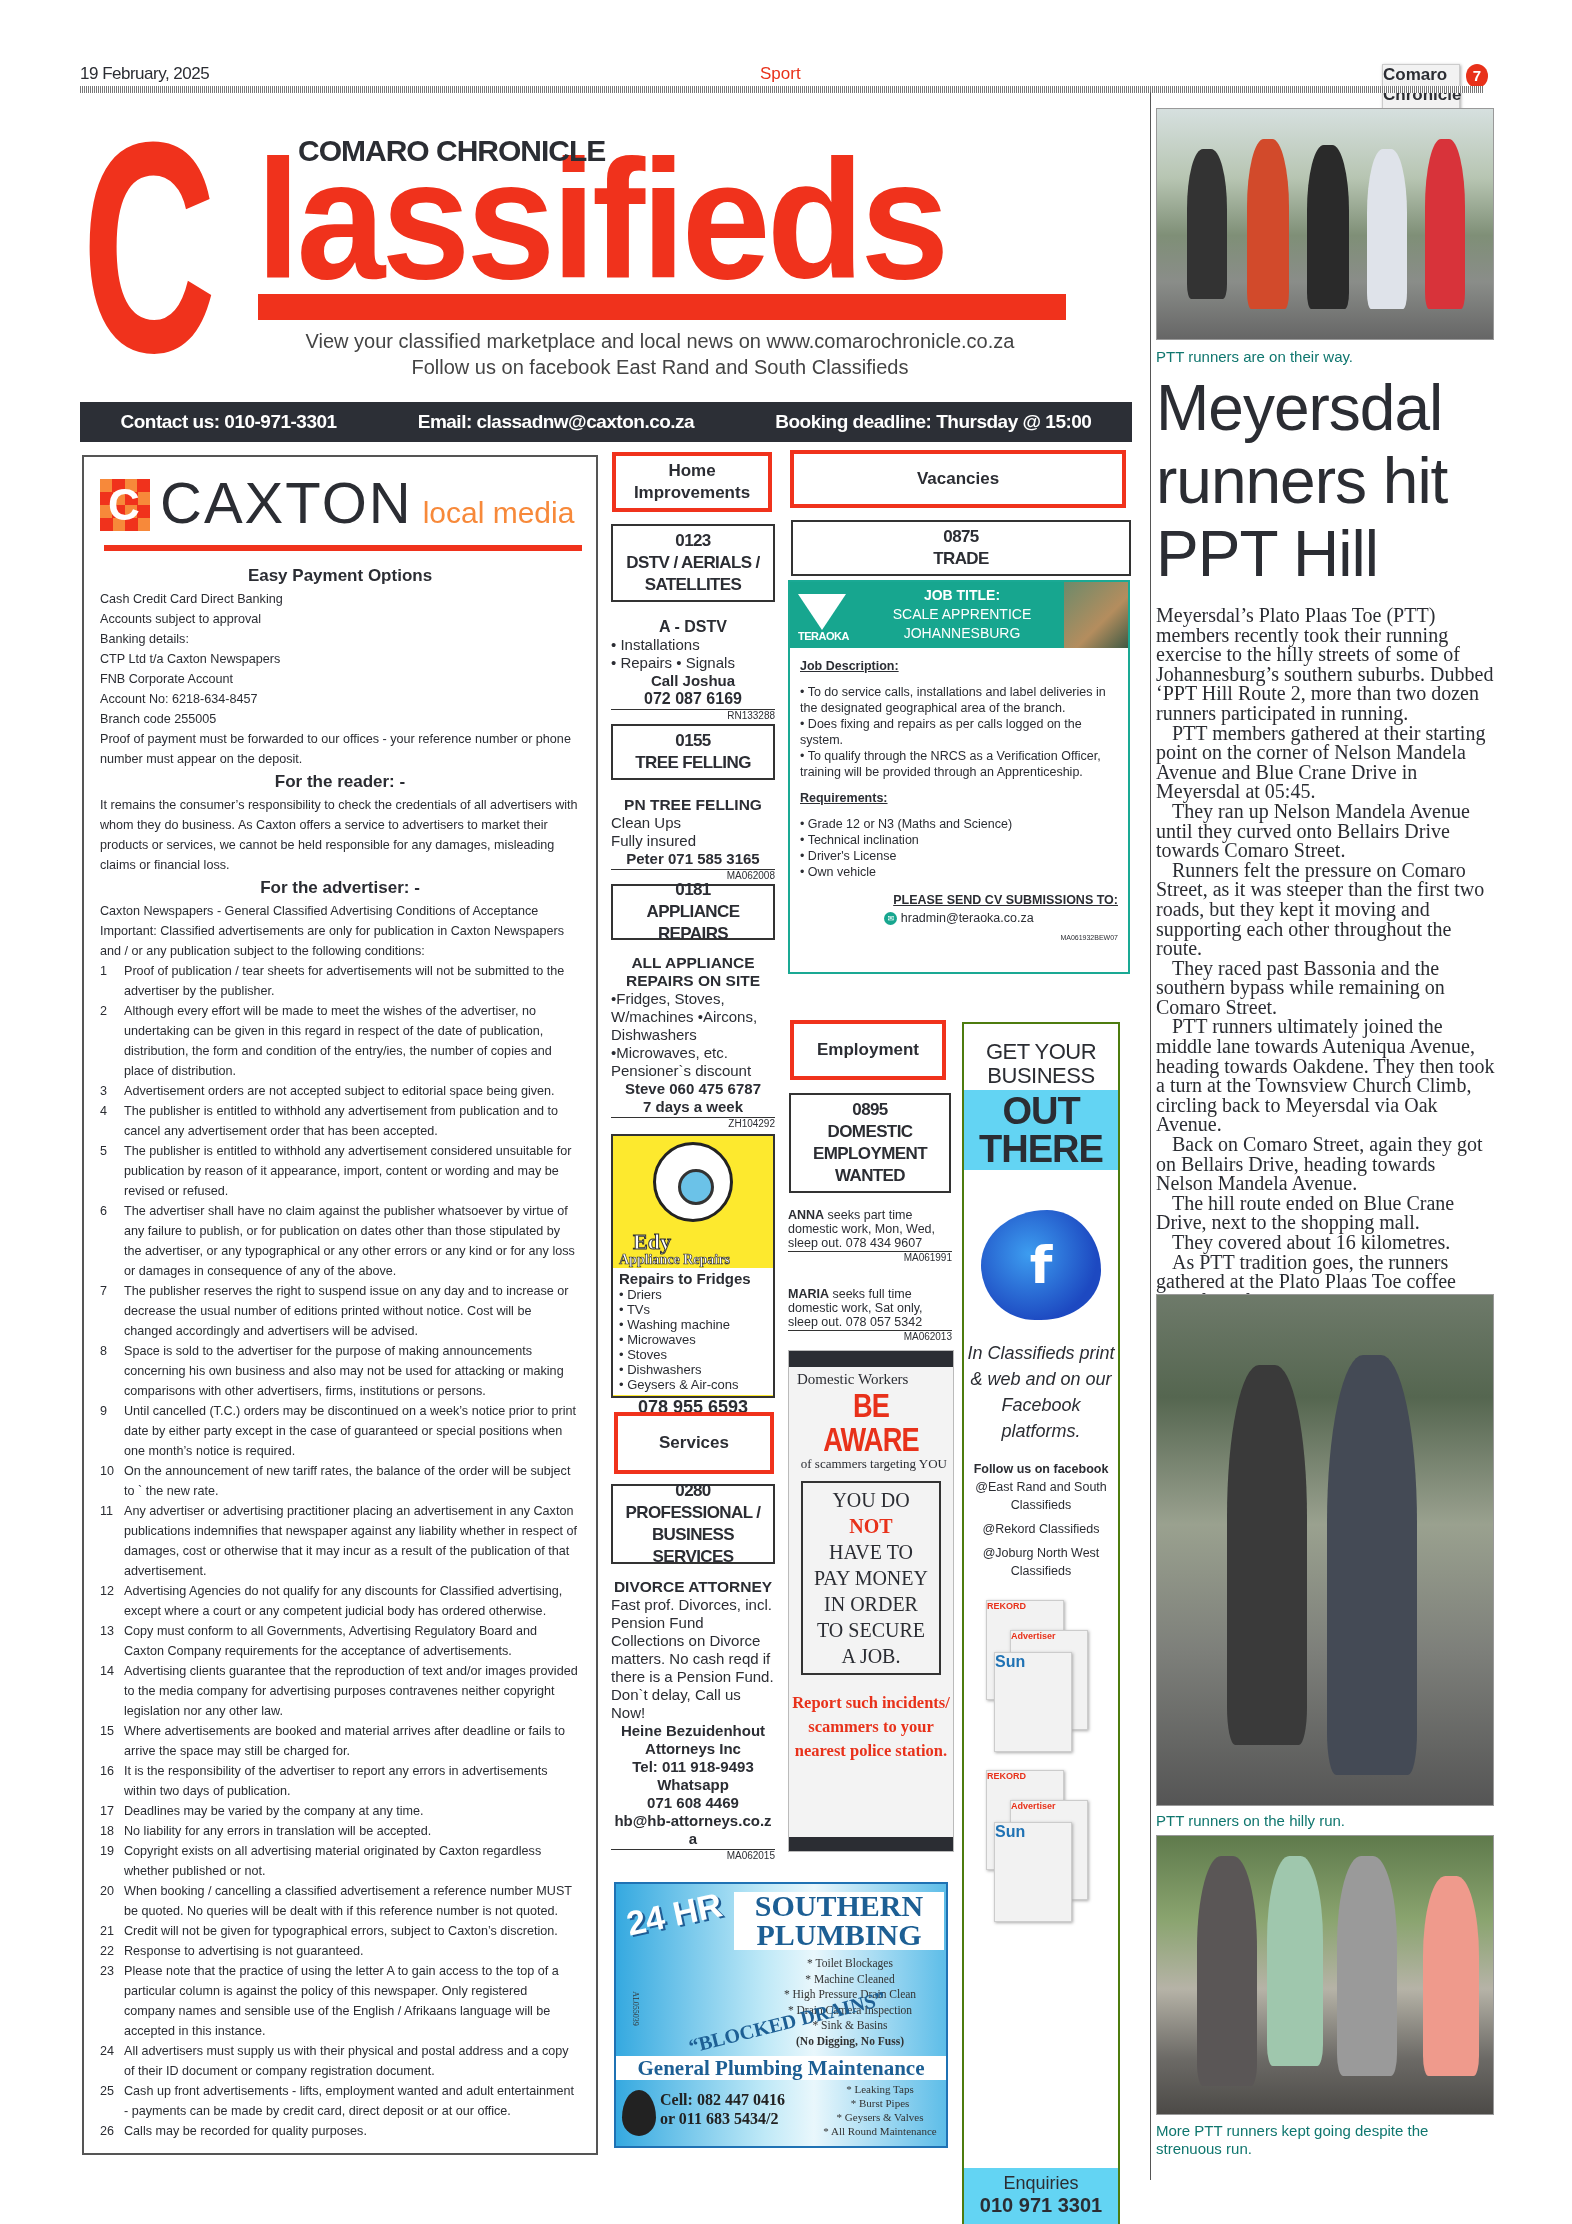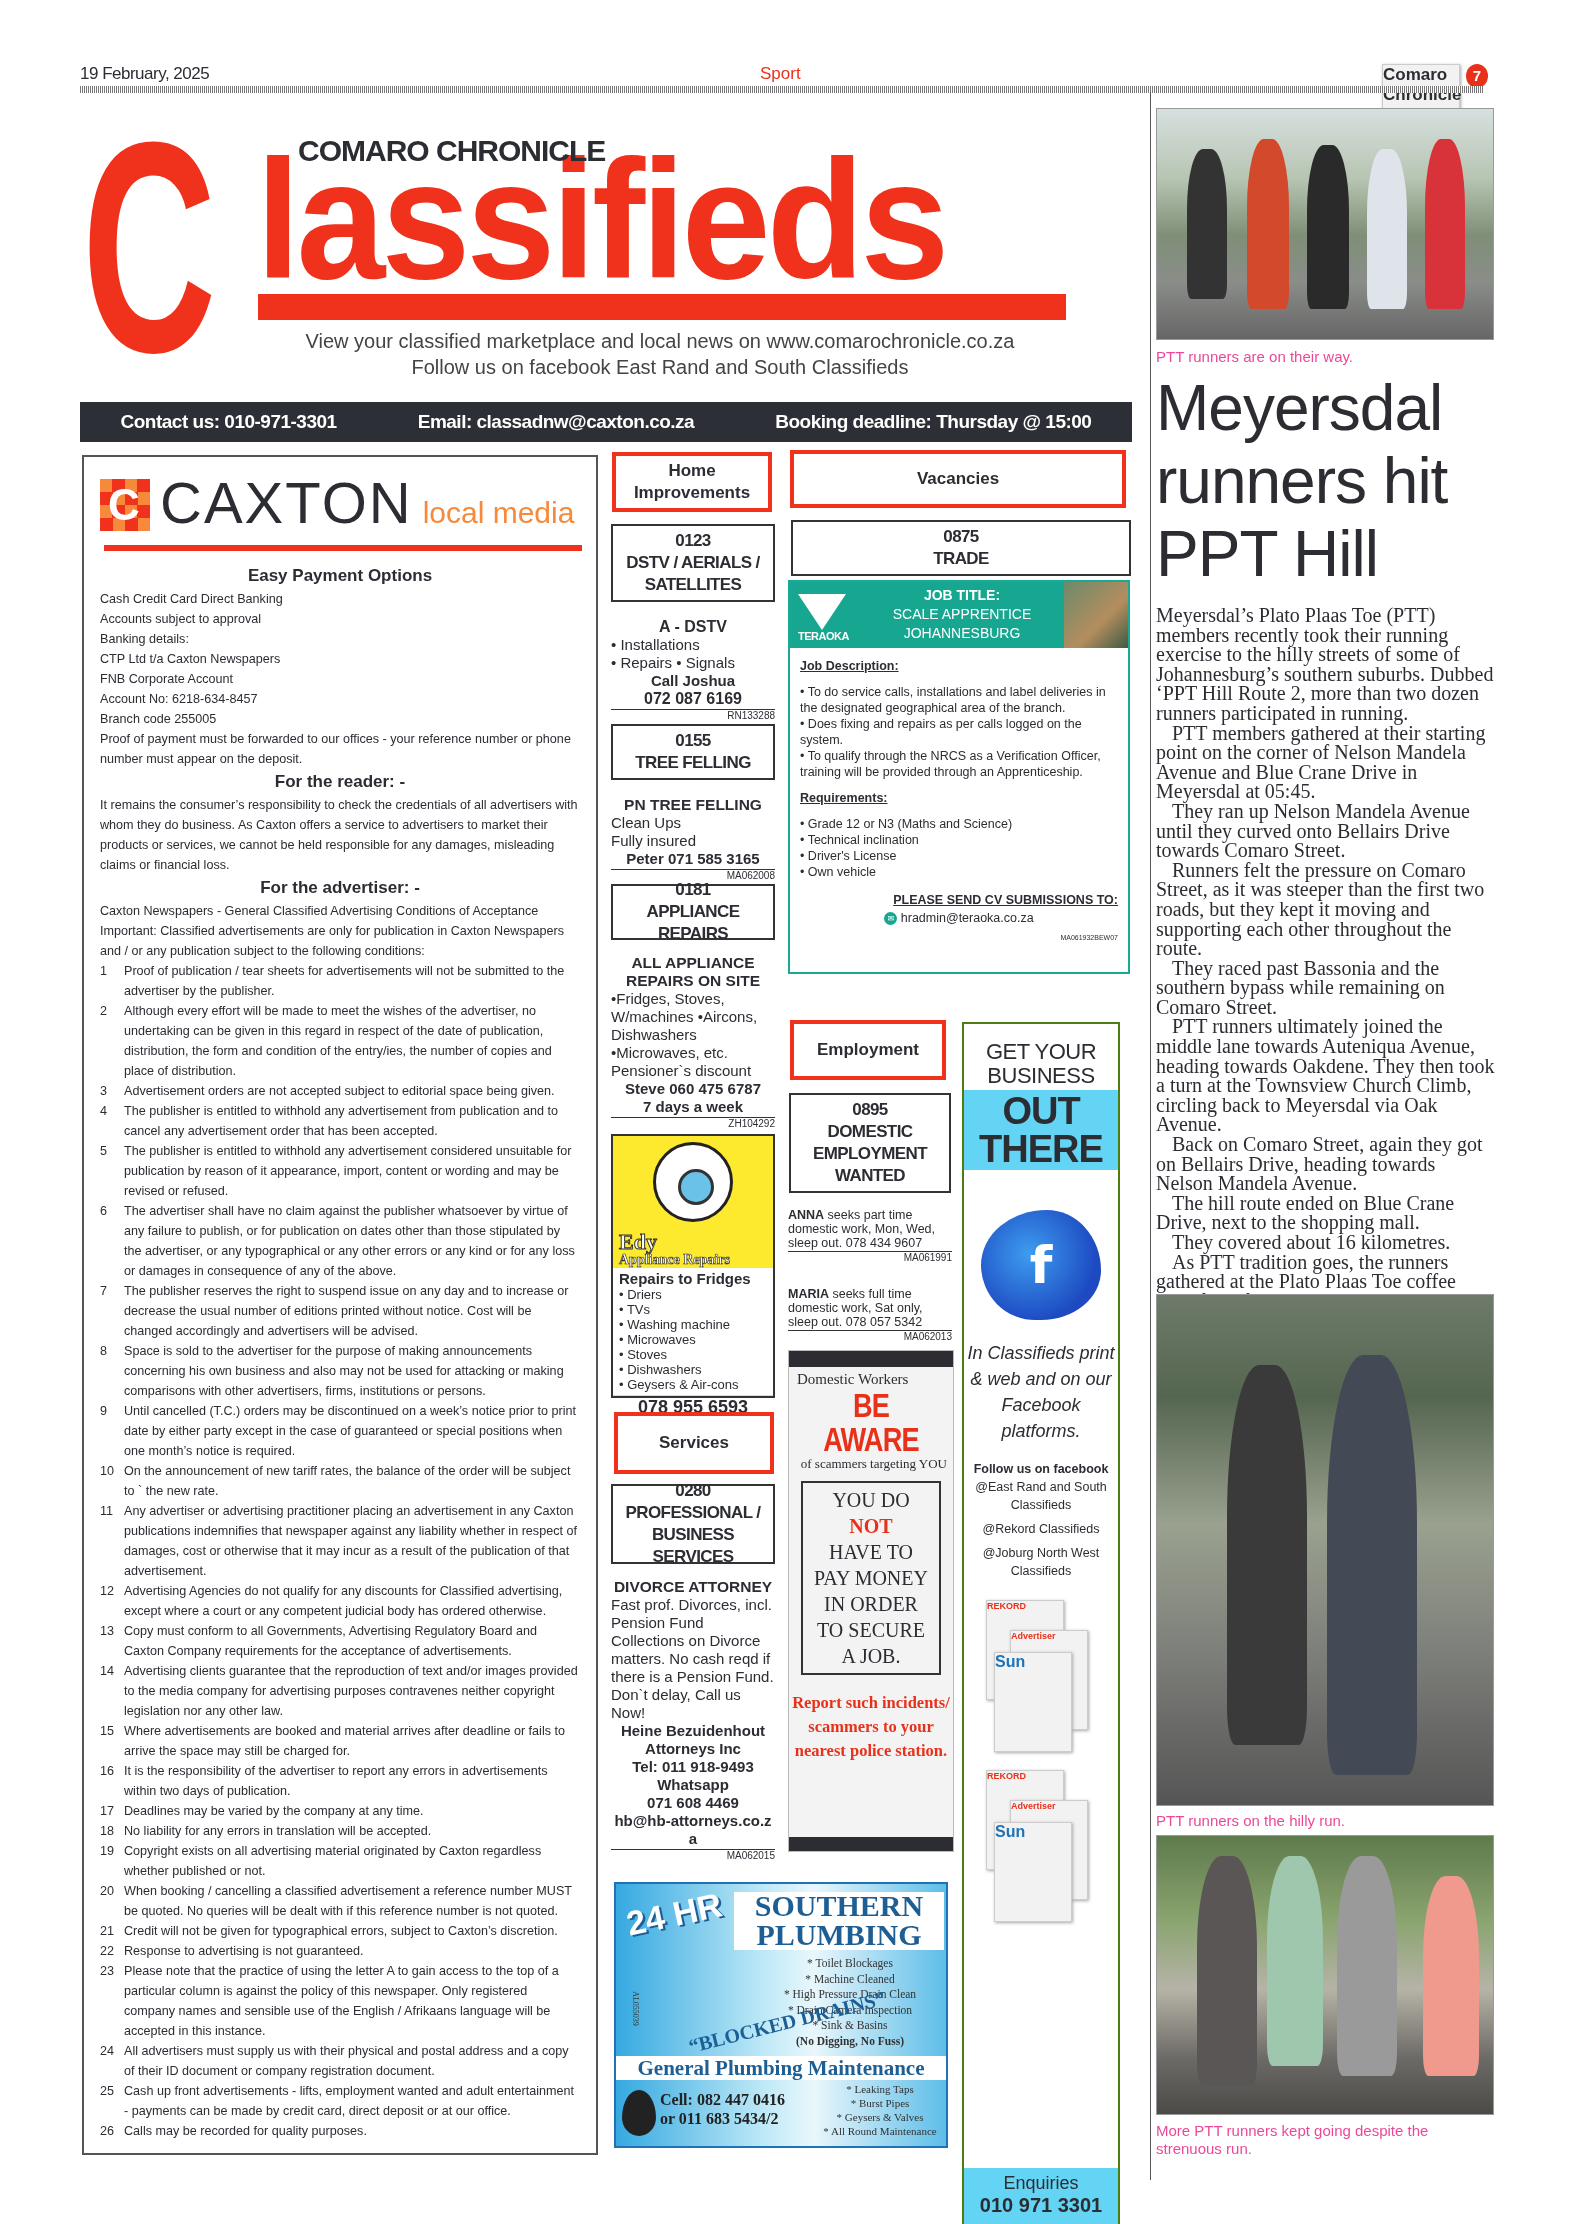--- a/index.html
+++ b/index.html
@@ -72,41 +72,41 @@
 .scam .sc{font-size:13px;text-align:right;padding-right:6px;line-height:15px}
 .scam .inner{margin:10px 12px 8px;border:2px solid #333;text-align:center;font-size:20px;line-height:26px;padding:4px 0}
 .scam .inner .not{color:#e8311a;font-weight:bold}
 .scam .rep{color:#e8311a;font-weight:bold;text-align:center;font-size:16.5px;line-height:24px;margin-top:16px}
 .scam .botb{position:absolute;bottom:0;left:0;width:100%;height:14px;background:#2b2d33}
 
 .edy{left:611px;top:1134px;width:164px;height:264px;border:2px solid #333;background:#fde92e}
 .edy .img{height:96px;position:relative}
 .edy .img .mach{position:absolute;left:40px;top:6px;width:80px;height:80px;border-radius:50%;background:#fff;border:3px solid #222}
 .edy .img .mach::after{content:"";position:absolute;left:22px;top:24px;width:30px;height:30px;border-radius:50%;background:#6bc2e8;border:3px solid #333}
-.edy .brand{font-family:"Liberation Serif",serif;font-weight:bold;color:#fff;-webkit-text-stroke:1px #333;font-size:22px;line-height:20px;padding-left:6px}
+.edy .brand{font-family:"Liberation Serif",serif;font-weight:bold;color:#fff;-webkit-text-stroke:1px #333;font-size:22px;line-height:20px;padding-left:20px}
 .edy .brand2{font-family:"Liberation Serif",serif;font-weight:bold;color:#fff;-webkit-text-stroke:0.7px #333;font-size:14px;line-height:16px;padding-left:6px}
 .edy .list{background:#fff;padding:3px 6px;font-size:13px;line-height:15px}
 .edy .list b{font-size:15px}
 .edy .ph{text-align:center;font-weight:bold;font-size:18px;line-height:24px}
 
 .plumb{left:614px;top:1882px;width:334px;height:266px;background:linear-gradient(90deg,#35a9e0,#bfe9f7 45%,#e9f7fc 60%,#5dbde8);border:2px solid #1f72b4;font-family:"Liberation Serif",serif;color:#1d5f94;overflow:hidden}
 .plumb .hr{position:absolute;left:10px;top:14px;color:#fff;font-family:"Liberation Sans",sans-serif;font-weight:bold;font-size:34px;line-height:32px;transform:rotate(-12deg);text-shadow:2px 2px 0 #1f5d95}
 .plumb .s1{position:absolute;left:118px;top:8px;width:210px;text-align:center;font-weight:bold;font-size:30px;line-height:28px;background:#fff}
 .plumb .s2{position:absolute;left:118px;top:36px;width:210px;text-align:center;font-weight:bold;font-size:30px;line-height:30px;background:#fff}
 .plumb .svc{position:absolute;right:6px;top:72px;width:180px;text-align:center;font-size:11.5px;line-height:15.5px;color:#333}
 .plumb .bd{position:absolute;left:70px;top:128px;font-weight:bold;font-size:20px;line-height:20px;transform:rotate(-14deg);color:#1d5f94}
 .plumb .gpm{position:absolute;left:0;top:172px;width:100%;text-align:center;font-weight:bold;font-size:21px;line-height:24px;background:#fff}
 .plumb .cell{position:absolute;left:44px;top:206px;font-weight:bold;font-size:16px;line-height:19px;color:#222}
 .plumb .drop{position:absolute;left:6px;top:206px;width:34px;height:46px;background:#222;border-radius:50% 50% 50% 50%/60% 60% 40% 40%}
 .plumb .svc2{position:absolute;right:6px;top:198px;width:120px;text-align:center;font-size:11px;line-height:14px;color:#333}
 .plumb .al{position:absolute;left:2px;top:120px;font-size:8px;transform:rotate(90deg);color:#333}
 
 .photo{background-size:cover;border:1px solid #999}
 .p1{left:1156px;top:108px;width:338px;height:232px;background:linear-gradient(180deg,#d6e0df 0%,#b7c5b2 30%,#7f8f77 55%,#8a8d89 75%,#666 100%)}
-.caption{font-size:15px;line-height:18px;color:#ec4899}
+.caption{font-size:15px;line-height:18px;color:#0f766e}
 .headline{left:1156px;top:372px;width:340px;font-size:64px;line-height:73px;letter-spacing:-1px;color:#2b2d33;font-family:"Liberation Sans",sans-serif}
 .body{left:1156px;top:606px;width:340px;font-family:"Liberation Serif",serif;font-size:20px;line-height:19.6px;color:#2b2d33}
 .body p{text-indent:16px}
 .body p:first-child{text-indent:0}
 .p2{left:1156px;top:1294px;width:338px;height:512px;background:linear-gradient(180deg,#6e7a6a 0%,#556650 20%,#9aa18f 45%,#7d7f7a 70%,#555 100%)}
 .p3{left:1156px;top:1835px;width:338px;height:280px;background:linear-gradient(180deg,#5f7a4c 0%,#8aa46f 30%,#b6b3a7 55%,#6c6a66 80%,#4c4a47 100%)}
 .person{position:absolute;border-radius:40% 40% 10% 10%}
 </style>
 </head>
 <body>

